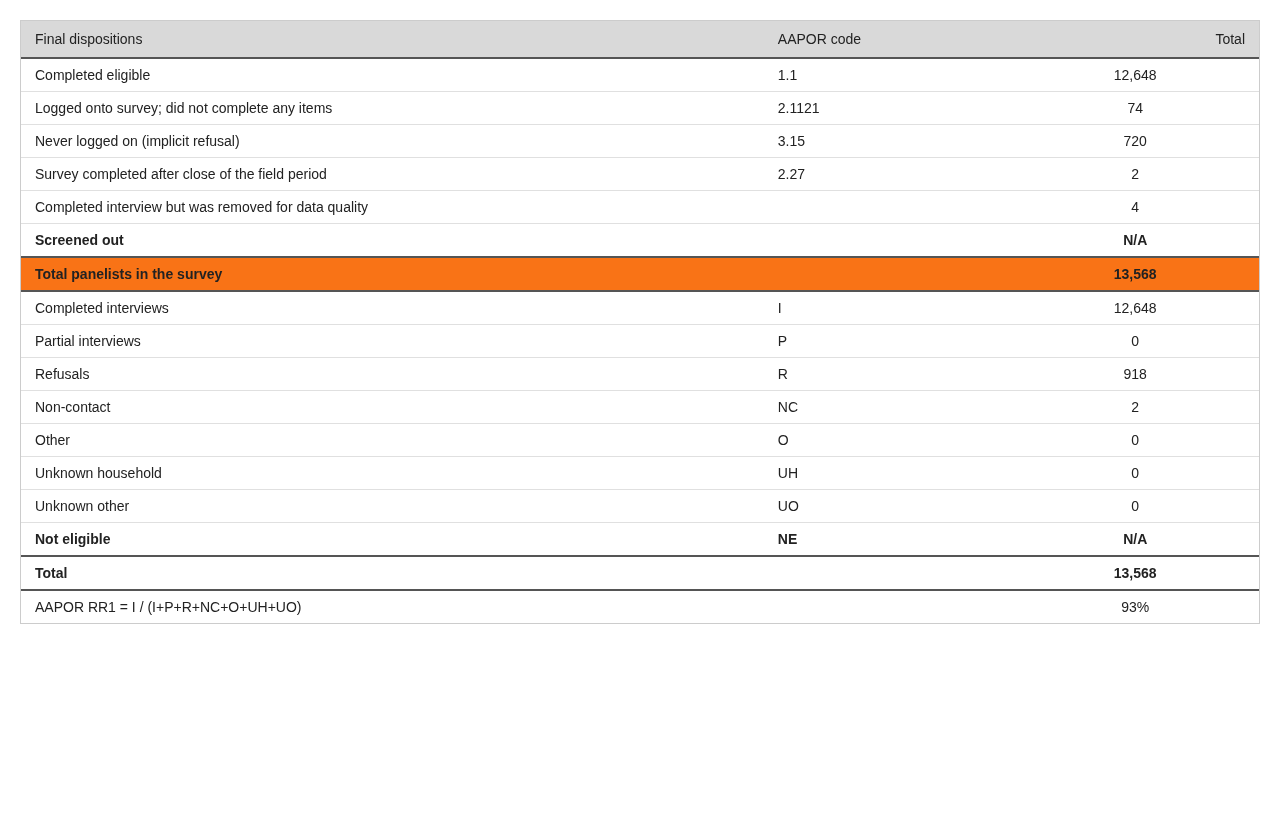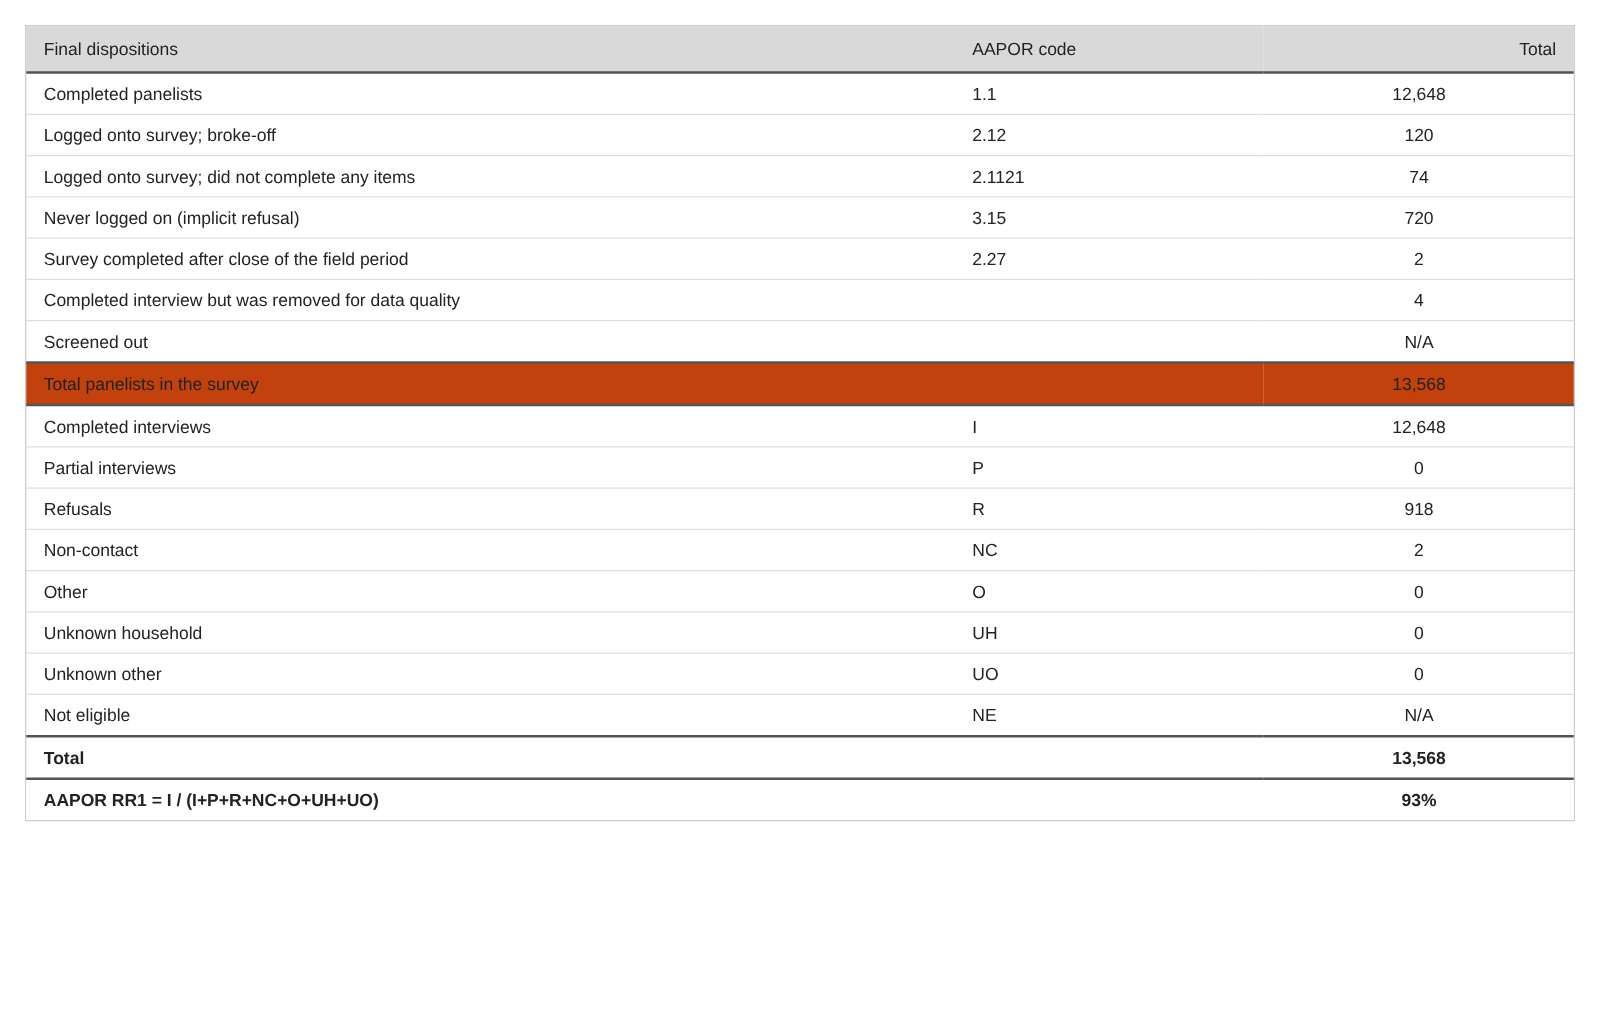--- a/index.html
+++ b/index.html
@@ -53,41 +53,41 @@
     }
 
     tbody tr td:nth-child(2) {
     }
 
     tbody tr td:nth-child(3) {
       text-align: center;
     }
 
     tr.section-total td {
-      font-weight: normal;
+      font-weight: bold;
       border-top: 2px solid #555555;
       border-bottom: 2px solid #555555;
-      background-color: #c2410c;
+      background-color: #f97316;
     }
 
     tr.final-total td {
       font-weight: bold;
       border-top: 2px solid #555555;
       border-bottom: 2px solid #555555;
     }
 
     tr.formula-row td {
       border-top: 2px solid #7f1d1d;
       border-bottom: none;
       background-color: #ffffff;
+    }
+
+    tr.section-divider-after td {
+      border-bottom: 2px solid #555555;
       font-weight: bold;
-    }
-
-    tr.section-divider-after td {
-      border-bottom: 2px solid #555555;
     }
 
     tbody tr:last-child td {
       border-bottom: none;
     }
 
     .col-disposition {
       width: 60%;
     }
 
@@ -107,28 +107,23 @@
     <thead>
       <tr>
         <th class="col-disposition">Final dispositions</th>
         <th class="col-aapor">AAPOR code</th>
         <th class="col-total">Total</th>
       </tr>
     </thead>
     <tbody id="table-body">
 
     <tr>
-          <td>Completed panelists</td>
+          <td>Completed eligible</td>
           <td>1.1</td>
           <td>12,648</td>
-        </tr>
-        <tr>
-          <td>Logged onto survey; broke-off</td>
-          <td>2.12</td>
-          <td>120</td>
         </tr>
         <tr>
           <td>Logged onto survey; did not complete any items</td>
           <td>2.1121</td>
           <td>74</td>
         </tr>
         <tr>
           <td>Never logged on (implicit refusal)</td>
           <td>3.15</td>
           <td>720</td>

